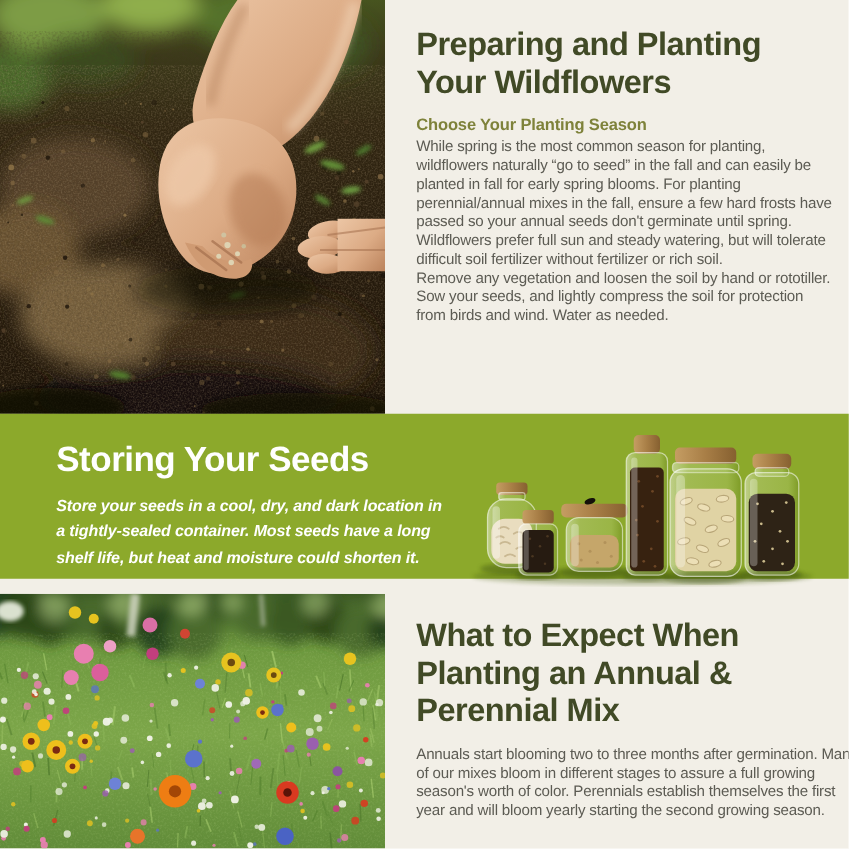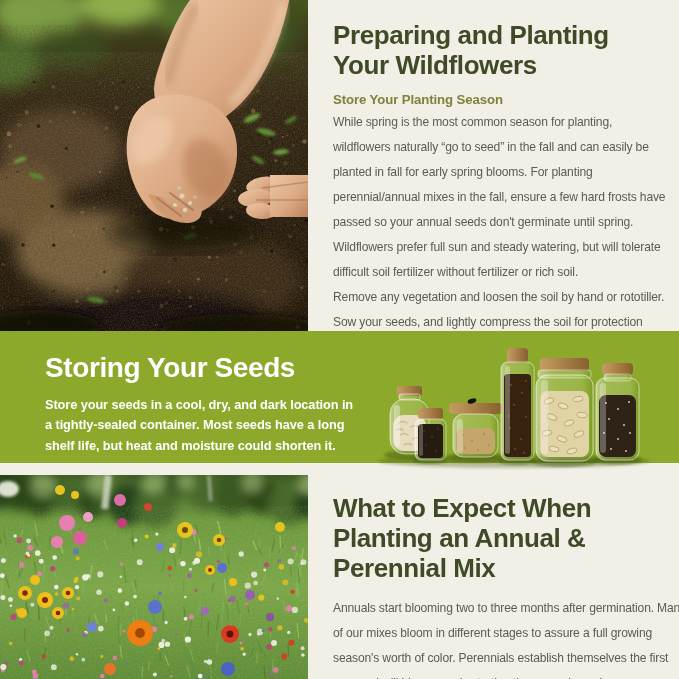--- a/index.html
+++ b/index.html
@@ -21,34 +21,34 @@
   .panel-bottom{left:308px;top:475px;width:391px;height:204px;padding:18px 12px 0 25px;}
   h1.big{
     margin:0;font-size:26px;line-height:1.16;font-weight:700;
     color:var(--heading);letter-spacing:-0.4px;
   }
   .item h2{
     margin:12px 0 3px 0;font-size:13.2px;font-weight:700;
     color:var(--subheading);letter-spacing:-0.1px;
   }
   .item p,.panel-bottom p{
-    margin:0;font-size:12.1px;line-height:25px;color:var(--body);
+    margin:0;font-size:12.1px;line-height:15px;color:var(--body);
     letter-spacing:-0.15px;
   }
   .panel-bottom p{margin-top:13px;}
   .band{
     position:absolute;left:0;top:331px;width:679px;height:132px;
     background:var(--band);
   }
   .band-text{position:absolute;left:45px;top:22px;width:318px;color:var(--bandtext);}
   .band-text h1{
     margin:0 0 11px 0;font-size:28px;font-weight:700;letter-spacing:-0.4px;line-height:1.1;
   }
   .band-text p{
-    margin:0;font-size:12.8px;line-height:20.5px;font-weight:700;letter-spacing:-0.1px;
+    margin:0;font-size:12.8px;line-height:20.5px;font-weight:700;letter-spacing:-0.1px;font-style:italic;
   }
   .jars{position:absolute;left:366px;top:2px;width:300px;height:142px;}
 </style>
 </head>
 <body>
 
 <div class="canvas">
 
   <figure class="photo photo-top">
     <svg width="308" height="331" viewBox="0 0 308 331">
@@ -325,21 +325,21 @@
       <g filter="url(#b4)">
         <ellipse cx="40" cy="326" rx="60" ry="16" fill="#140d06" opacity="0.8"></ellipse>
         <ellipse cx="240" cy="328" rx="80" ry="14" fill="#120c06" opacity="0.7"></ellipse>
       </g>
     </svg>
   </figure>
 
   <section class="panel panel-top">
     <h1 class="big">Preparing and Planting Your Wildflowers</h1>
     <div class="item">
-      <h2>Store Your Planting Season</h2>
+      <h2>Choose Your Planting Season</h2>
       <p>While spring is the most common season for planting, wildflowers naturally “go to seed” in the fall and can easily be planted in fall for early spring blooms. For planting perennial/annual mixes in the fall, ensure a few hard frosts have passed so your annual seeds don't germinate until spring.</p>
     </div>
     <div class="item">
       <p>Wildflowers prefer full sun and steady watering, but will tolerate difficult soil fertilizer without fertilizer or rich soil.</p>
     </div>
     <div class="item">
       <p>Remove any vegetation and loosen the soil by hand or rototiller. Sow your seeds, and lightly compress the soil for protection from birds and wind. Water as needed.</p>
     </div>
   </section>
 

